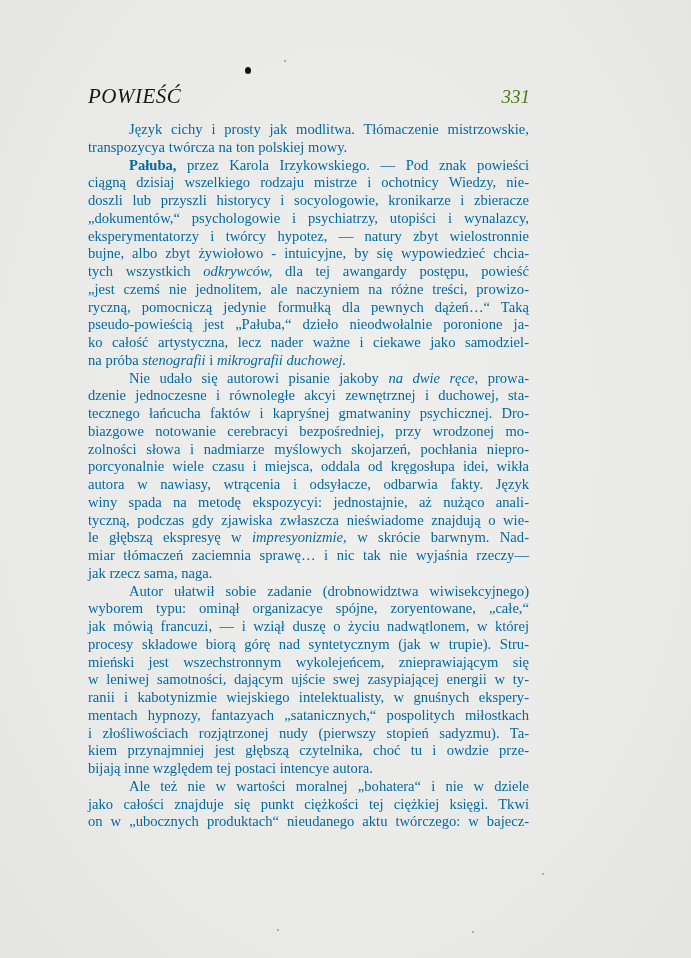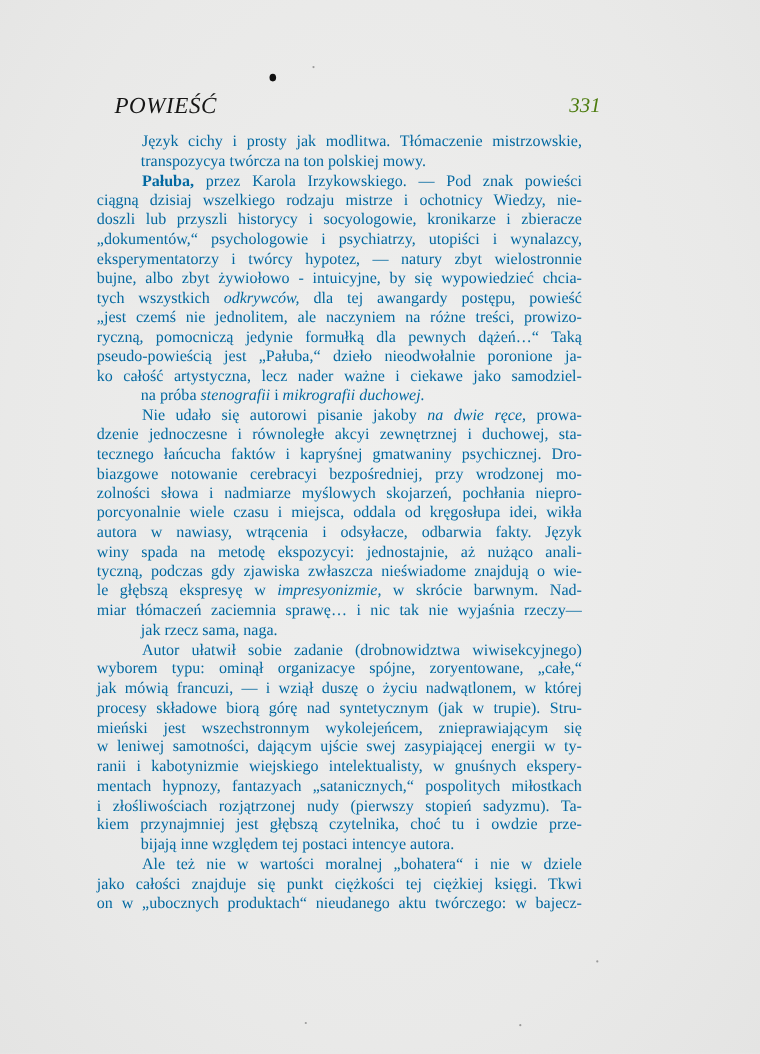--- a/index.html
+++ b/index.html
@@ -9,21 +9,21 @@
     background-image: radial-gradient(ellipse at 50% 45%, #efefee 0%, #e9e9e8 70%, #e4e4e3 100%);
     font-family: "DejaVu Serif", "Liberation Serif", serif;
     color:#1c1c1c;
     position:relative;
   }
   .dot {
     position:absolute; left:245px; top:67px; width:6px; height:7px;
     border-radius:50%; background:#111;
   }
   .header {
-    position:absolute; left:88px; top:84px; width:442px; height:26px;margin-left:16px;
+    position:absolute; left:88px; top:84px; width:442px; height:26px;
   }
   .running-head {
     position:absolute; left:0; top:0;
     font-family:"Liberation Serif", serif; font-style:italic;
     font-size:21px; letter-spacing:0.5px; color:#161616;
   }
   .page-number {
     position:absolute; right:0; top:2px;
     font-family:"Liberation Serif", serif; font-style:italic;
     font-size:19px; color:#4d7c0f;
@@ -31,21 +31,21 @@
   .body-text {
     position:absolute; left:88px; top:121px; width:441px;
     font-family:"Liberation Serif", serif;
     font-size:14.6px; line-height:17.75px;
     text-align:justify; color:#0369a1;
   }
   .line {
     display:block; white-space:nowrap; text-align:justify;
     text-align-last:justify; height:17.75px;
   }
-  .line.last { text-align-last:left;margin-left:40px; }
+  .line.last { text-align-last:left; }
   .line.indent { padding-left:41px; }
   .it { font-style:italic; }
   .b { font-weight:bold; }
   .speck { position:absolute; width:2px; height:2px; background:#9a9a9a; border-radius:50%; }
 </style>
 </head>
 <body>
 
 <div class="dot"></div>
 

